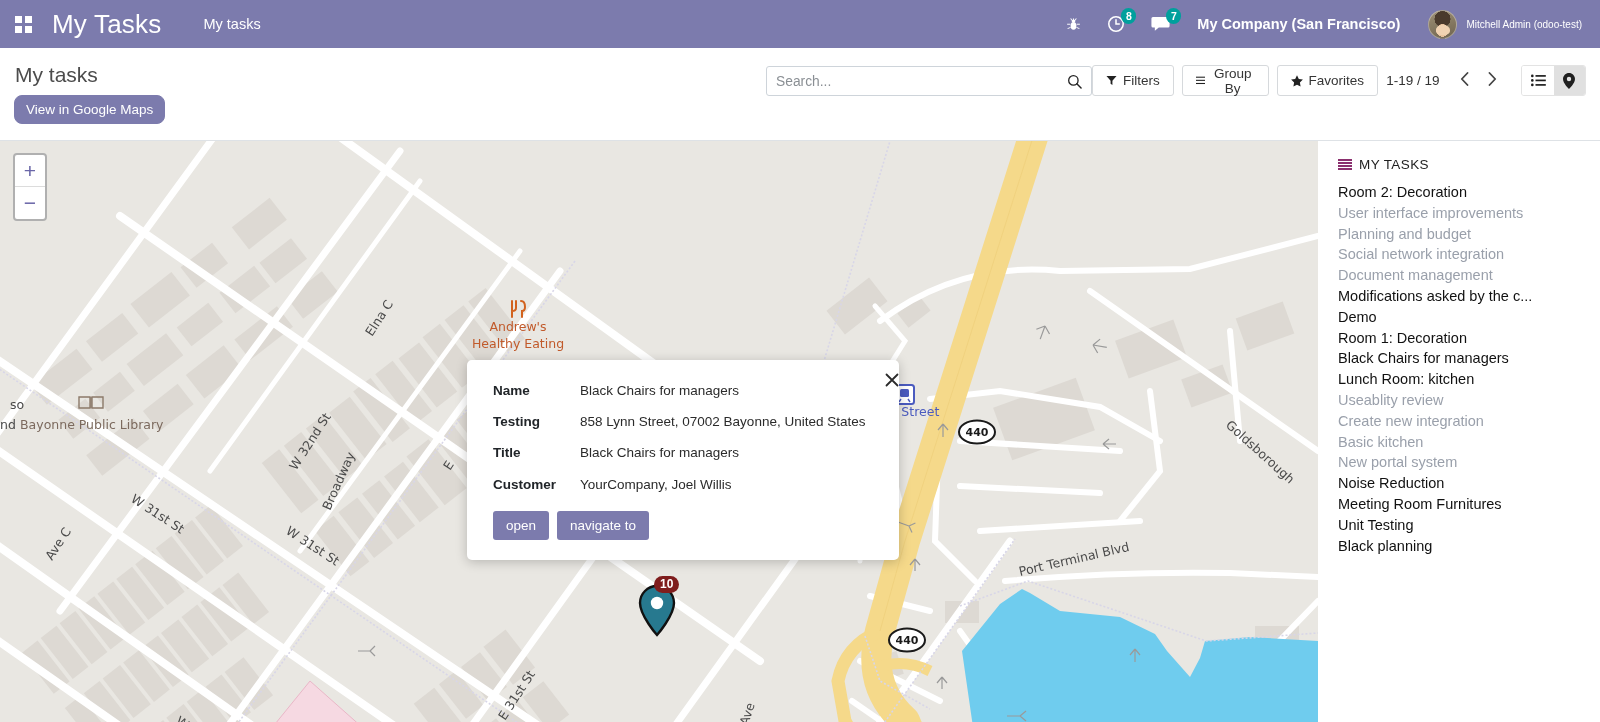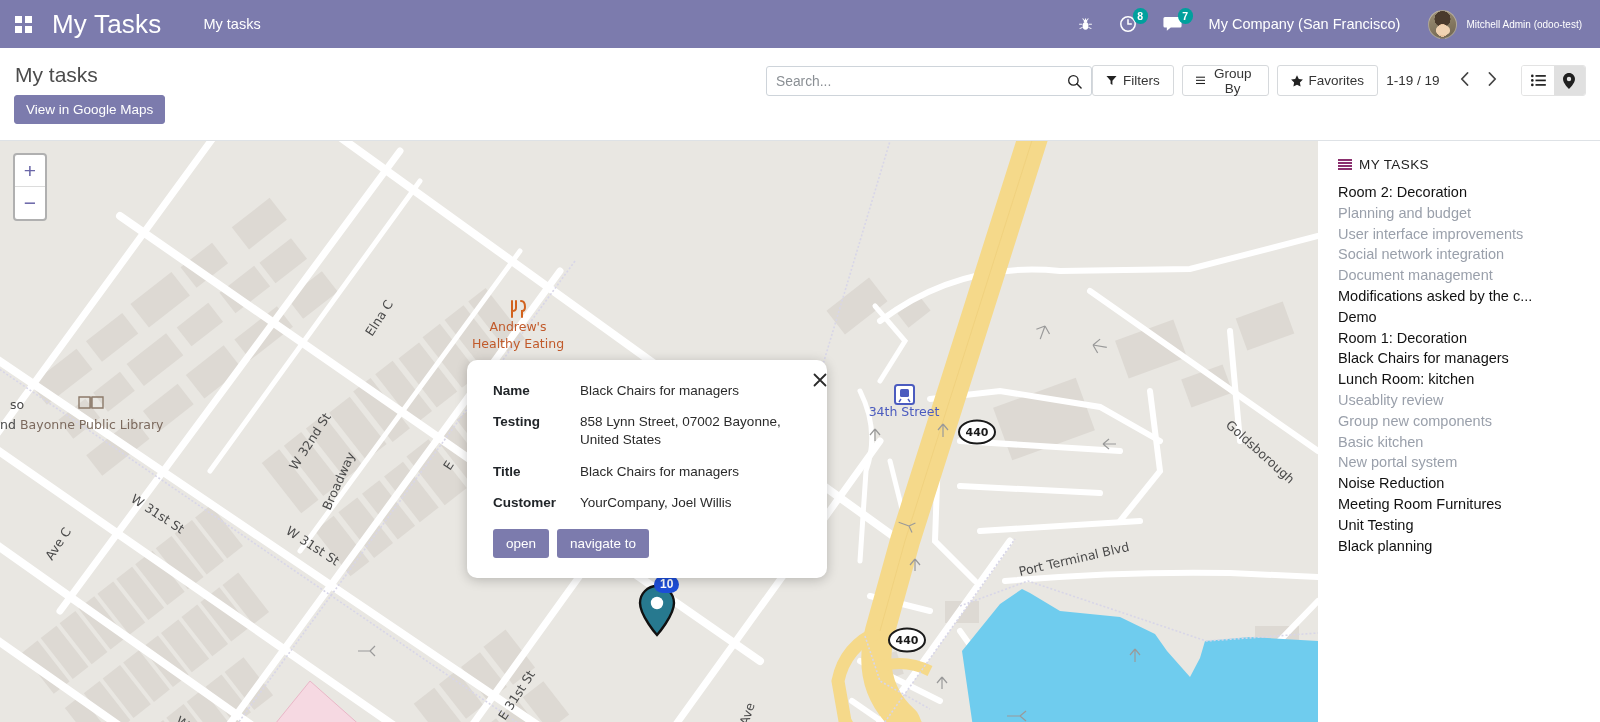--- a/index.html
+++ b/index.html
@@ -66,20 +66,21 @@
     padding: 2.5px 4.5px 3px;
     min-width: 15px;
     text-align: center;
     font-weight: 600;
   }
   .nav-company {
     font-size: 14.5px;
     padding: 0 14px;
     cursor: pointer;
     white-space: nowrap;
+    font-weight: bold;
   }
   .nav-user {
     display: flex; align-items: center;
     padding: 0 4px 0 14px;
     cursor: pointer;
     white-space: nowrap;
   }
   .avatar {
     width: 29px; height: 29px; border-radius: 50%;
     background:
@@ -116,21 +117,21 @@
     font-size: 21px;
     color: #4c4c4c;
     font-weight: 400;
     margin: 7px 0 8px 1px;
     cursor: default;
   }
   .btn-primary {
     background: #7C7BAD;
     color: #fff;
     border: 1px solid #7C7BAD;
-    border-radius: 3px;
+    border-radius: 8px;
     font-size: 13.5px;
     padding: 6px 11px;
     cursor: pointer;
     font-family: inherit;
     align-self: flex-start;
   }
   .cp-right {
     margin-left: auto;
     display: flex;
     flex-direction: row;
@@ -249,37 +250,37 @@
   
   .marker {
     position: absolute;
     left: 637px; top: 443px;
     z-index: 14;
     cursor: pointer;
   }
   .marker-badge {
     position: absolute;
     left: 17px; top: -8px;
-    background: #1d4ed8;
+    background: #7f1d1d;
     color: #fff;
     font-size: 12px;
     font-weight: 700;
     border-radius: 11px;
     padding: 2px 6px 3px;
     z-index: 2;
     line-height: 1;
   }
 
   
   .popup {
     position: absolute;
     left: 467px; top: 219px;
-    width: 360px;
+    width: 432px;
     background: #fff;
-    border-radius: 10px;
+    border-radius: 5px;
     box-shadow: 0 2px 12px rgba(0,0,0,.22);
     padding: 22px 24px 20px 26px;
     z-index: 20;
   }
   .popup-close {
     position: absolute;
     right: 14px; top: 13px;
     font-size: 17px;
     color: #2b2b2b;
     cursor: pointer;
@@ -782,31 +783,31 @@
       <span class="list-icon">
           <i></i>
           <i></i>
           <i></i>
           <i></i>
         </span>
       <span>MY TASKS</span>
     </div>
     <div>
       <div class="task-item">Room 2: Decoration</div>
+      <div class="task-item muted">User interface improvements</div>
       <div class="task-item muted">Planning and budget</div>
-      <div class="task-item muted">User interface improvements</div>
       <div class="task-item muted">Social network integration</div>
       <div class="task-item muted">Document management</div>
       <div class="task-item">Modifications asked by the c...</div>
       <div class="task-item">Demo</div>
       <div class="task-item">Room 1: Decoration</div>
       <div class="task-item">Black Chairs for managers</div>
       <div class="task-item">Lunch Room: kitchen</div>
       <div class="task-item muted">Useablity review</div>
-      <div class="task-item muted">Group new components</div>
+      <div class="task-item muted">Create new integration</div>
       <div class="task-item muted">Basic kitchen</div>
       <div class="task-item muted">New portal system</div>
       <div class="task-item">Noise Reduction</div>
       <div class="task-item">Meeting Room Furnitures</div>
       <div class="task-item">Unit Testing</div>
       <div class="task-item">Black planning</div>
     </div>
   </div>
 </div>
 

